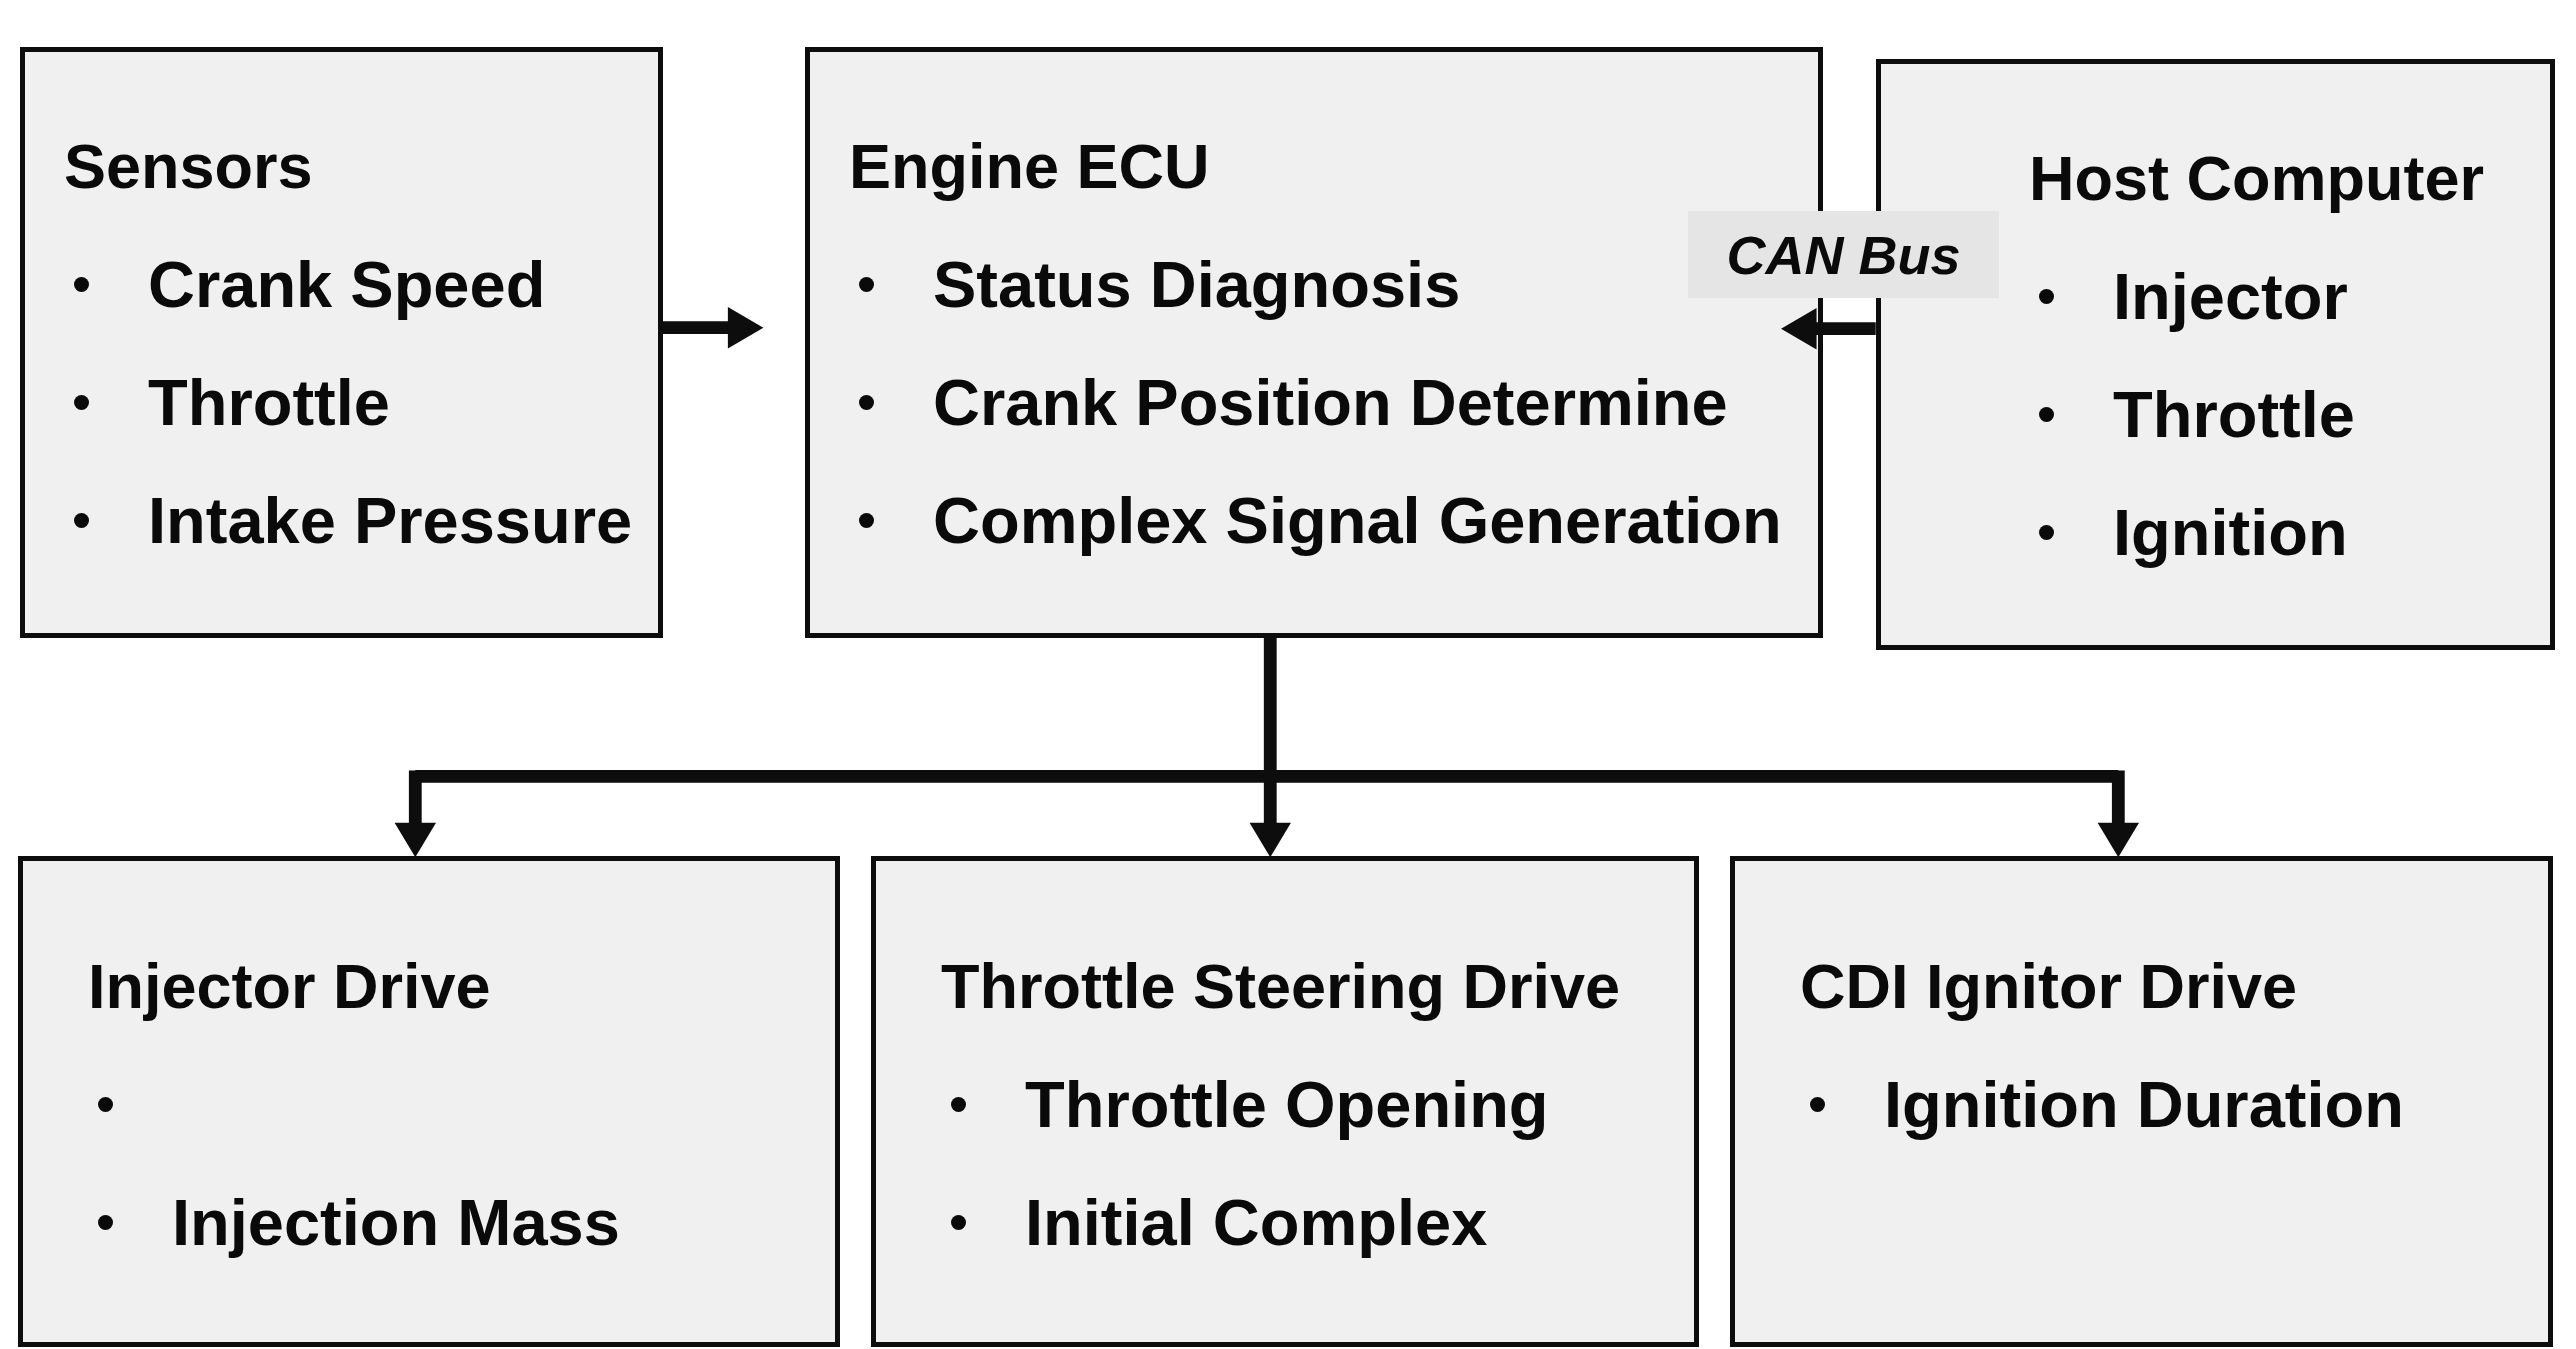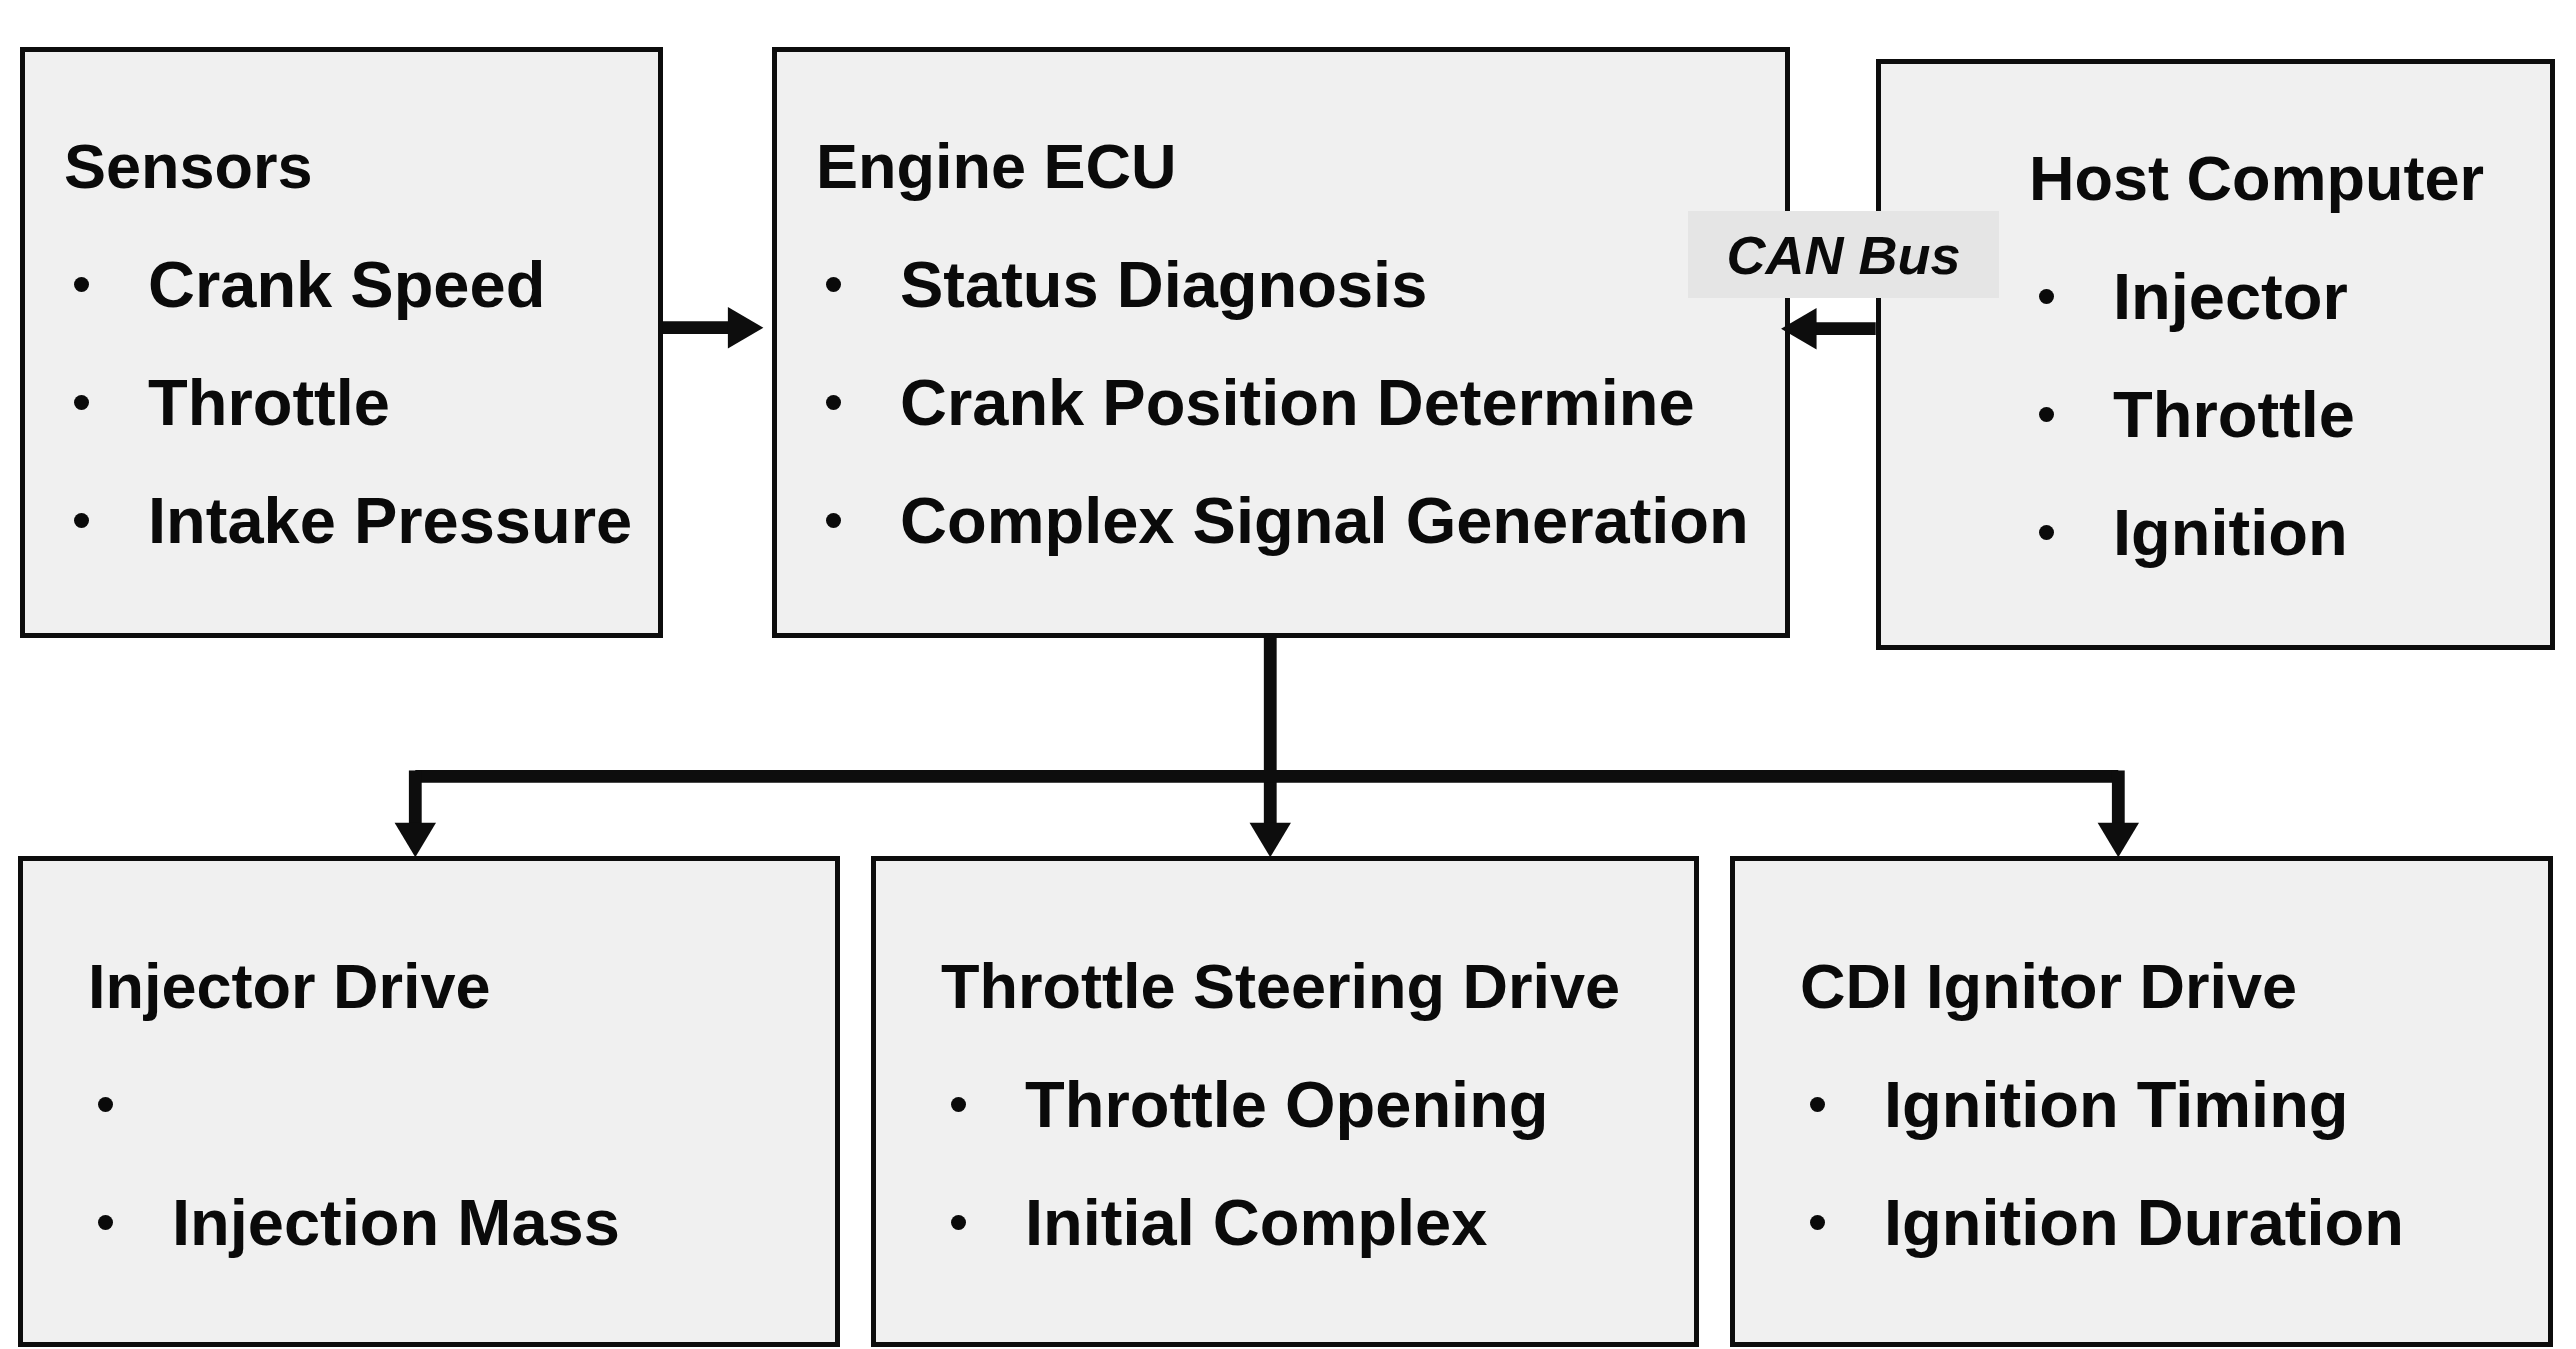--- a/index.html
+++ b/index.html
@@ -64,21 +64,21 @@
         <span class="dot"></span>
         <span>Throttle</span>
       </div>
       <div class="row item">
         <span class="dot"></span>
         <span>Intake Pressure</span>
       </div>
     </div>
   </div>
 
-  <div class="box" style="left:772px;top:24px;width:1018px;height:591px">
+  <div class="box" style="left:805px;top:24px;width:1018px;height:591px">
     <div class="box-inner p-std">
       <div class="row title">Engine ECU</div>
       <div class="row item">
         <span class="dot"></span>
         <span>Status Diagnosis</span>
       </div>
       <div class="row item">
         <span class="dot"></span>
         <span>Crank Position Determine</span>
       </div>
@@ -132,24 +132,20 @@
         <span>Initial Complex</span>
       </div>
     </div>
   </div>
 
   <div class="box" style="left:1730px;top:833px;width:823px;height:491px">
     <div class="box-inner p-bot">
       <div class="row title">CDI Ignitor Drive</div>
       <div class="row item">
         <span class="dot"></span>
-        <span>Ignition Timing</span>
-      </div>
-      <div class="row item">
-        <span class="dot"></span>
         <span>Ignition Duration</span>
       </div>
     </div>
   </div>
 
   <svg class="wires" viewBox="0 0 2612 1368" aria-hidden="true">
 
     <g>
       <path d="M672 309 L742 309"></path>
       <polygon points="738,288 738,330 774,309"></polygon>

